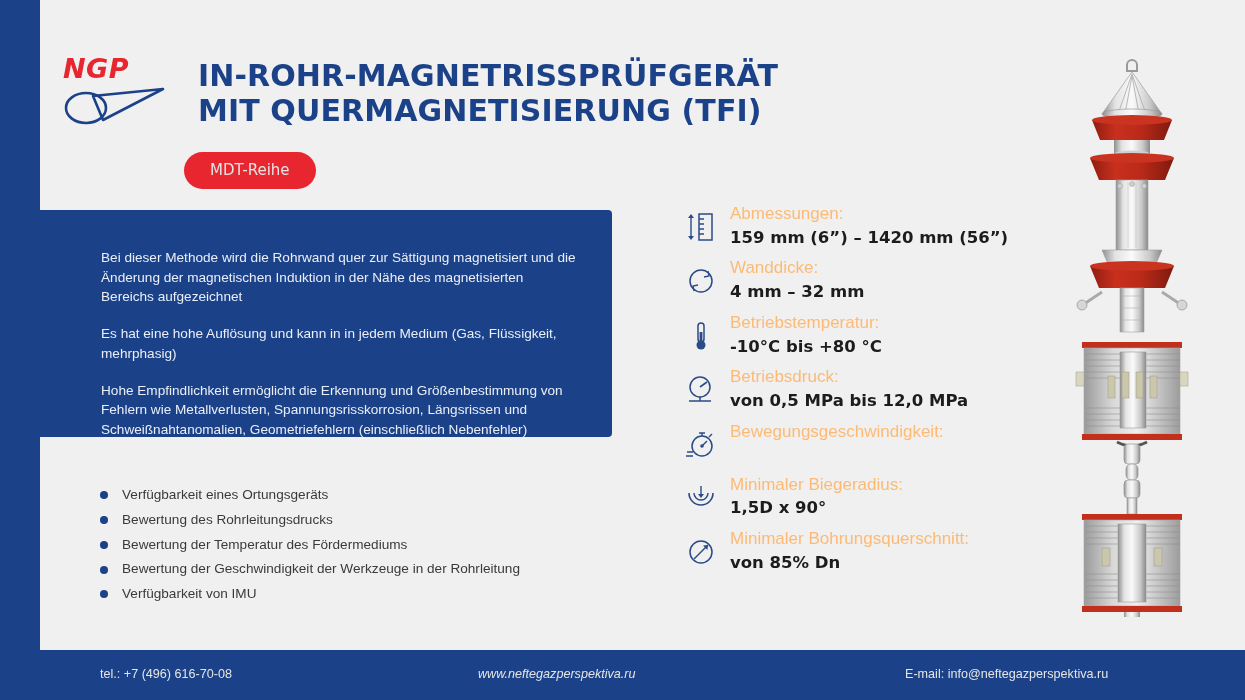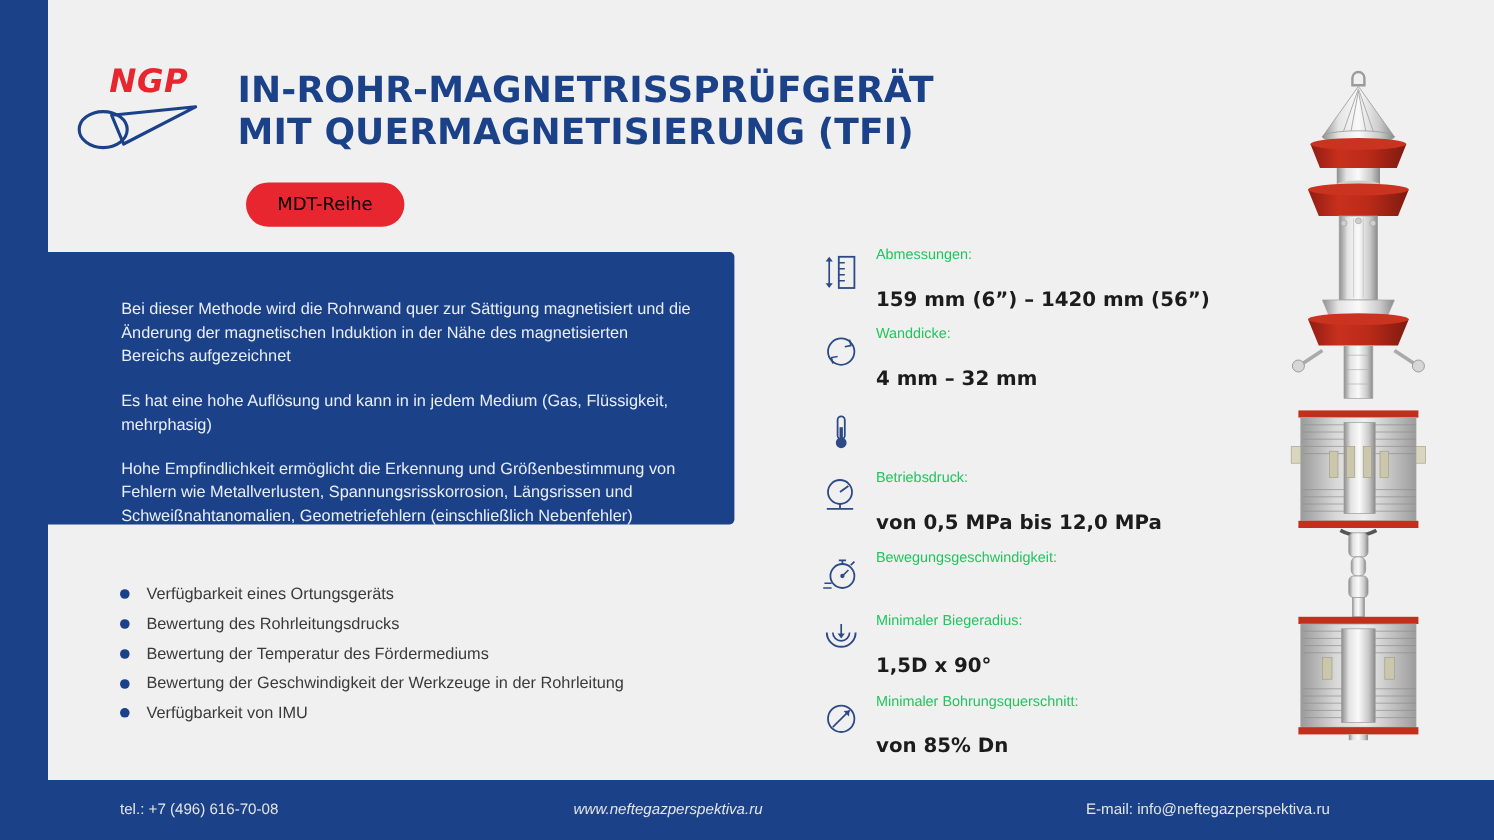--- a/index.html
+++ b/index.html
@@ -23,33 +23,32 @@
     width: 100%; height: 210px;
   }
   .logo {
     position: absolute; left: 63px; top: 55px;
     width: 110px; height: 72px;
   }
   .logo-text {
     font-size: 27px; font-weight: 700; font-style: italic;
     color: #e8262f; letter-spacing: .5px; line-height: 1;
     font-family: "DejaVu Sans", sans-serif;
-    margin-left: 28px;
   }
   .logo-mark { position: absolute; left: 0; top: 30px; }
 
   .title {
     position: absolute; left: 198px; top: 58px;
     font-size: 30px; line-height: 1.17; font-weight: 700;
     color: #1b4289; letter-spacing: .1px;
     font-family: "DejaVu Sans", sans-serif;
   }
   .badge {
-    position: absolute; left: 205px; top: 152px;
-    background: #e8262f; color: #000000;
+    position: absolute; left: 184px; top: 152px;
+    background: #e8262f; color: #e5e5e5;
     border-radius: 19px; padding: 9px 26px 10px;
     font-size: 15px; display: inline-block;
     font-family: "DejaVu Sans", sans-serif;
   }
 
   
   .descbox {
     position: absolute; left: 40px; top: 210px;
     width: 572px; height: 227px;
     background: #1b4289;
@@ -91,25 +90,25 @@
     display: flex; align-items: flex-start;
     margin-bottom: 9px;
   }
   .spec-ico {
     width: 36px; height: 40px; flex: none;
     margin-right: 11px; margin-top: 4px;
     display: flex; align-items: center; justify-content: center;
   }
   .spec-ico svg { display: block; }
   .spec-label {
-    font-size: 12px; color: #22c55e; line-height: 1.35; text-align: center;
+    font-size: 17px; color: #fdba74; line-height: 1.35; text-align: center;
   }
   .spec-value {
     font-size: 16.5px; font-weight: 700; color: #1c1c1c;
-    line-height: 1.3; margin-top: 18px;
+    line-height: 1.3; margin-top: 1px;
     font-family: "DejaVu Sans", sans-serif;
   }
 
   
   .device {
     position: absolute; left: 1062px; top: 52px;
     width: 145px; height: 565px;
   }
 
   
@@ -209,20 +208,24 @@
   </div>
 
 
   <div class="spec">
     <span class="spec-ico">
       <svg width="26" height="32" viewBox="0 0 26 32">
         <rect x="10" y="3" width="6" height="19" rx="3" fill="none" stroke="#2c4a86" stroke-width="1.5"></rect>
         <circle cx="13" cy="25" r="4.5" fill="#2c4a86"></circle>
         <rect x="11.6" y="12" width="2.8" height="11" fill="#2c4a86"></rect>
       </svg>
+    </span>
+    <span>
+      <span class="spec-label">Betriebstemperatur:</span>
+      <div class="spec-value">-10°C bis +80 °C</div>
     </span>
   </div>
 
   <div class="spec">
     <span class="spec-ico">
       <svg width="32" height="30" viewBox="0 0 32 30">
         <circle cx="15" cy="12" r="10" fill="none" stroke="#2c4a86" stroke-width="1.5"></circle>
         <path d="M15 12l7-5" stroke="#2c4a86" stroke-width="1.6"></path>
         <path d="M15 22v4M4 26h22" stroke="#2c4a86" stroke-width="1.5"></path>
       </svg>

